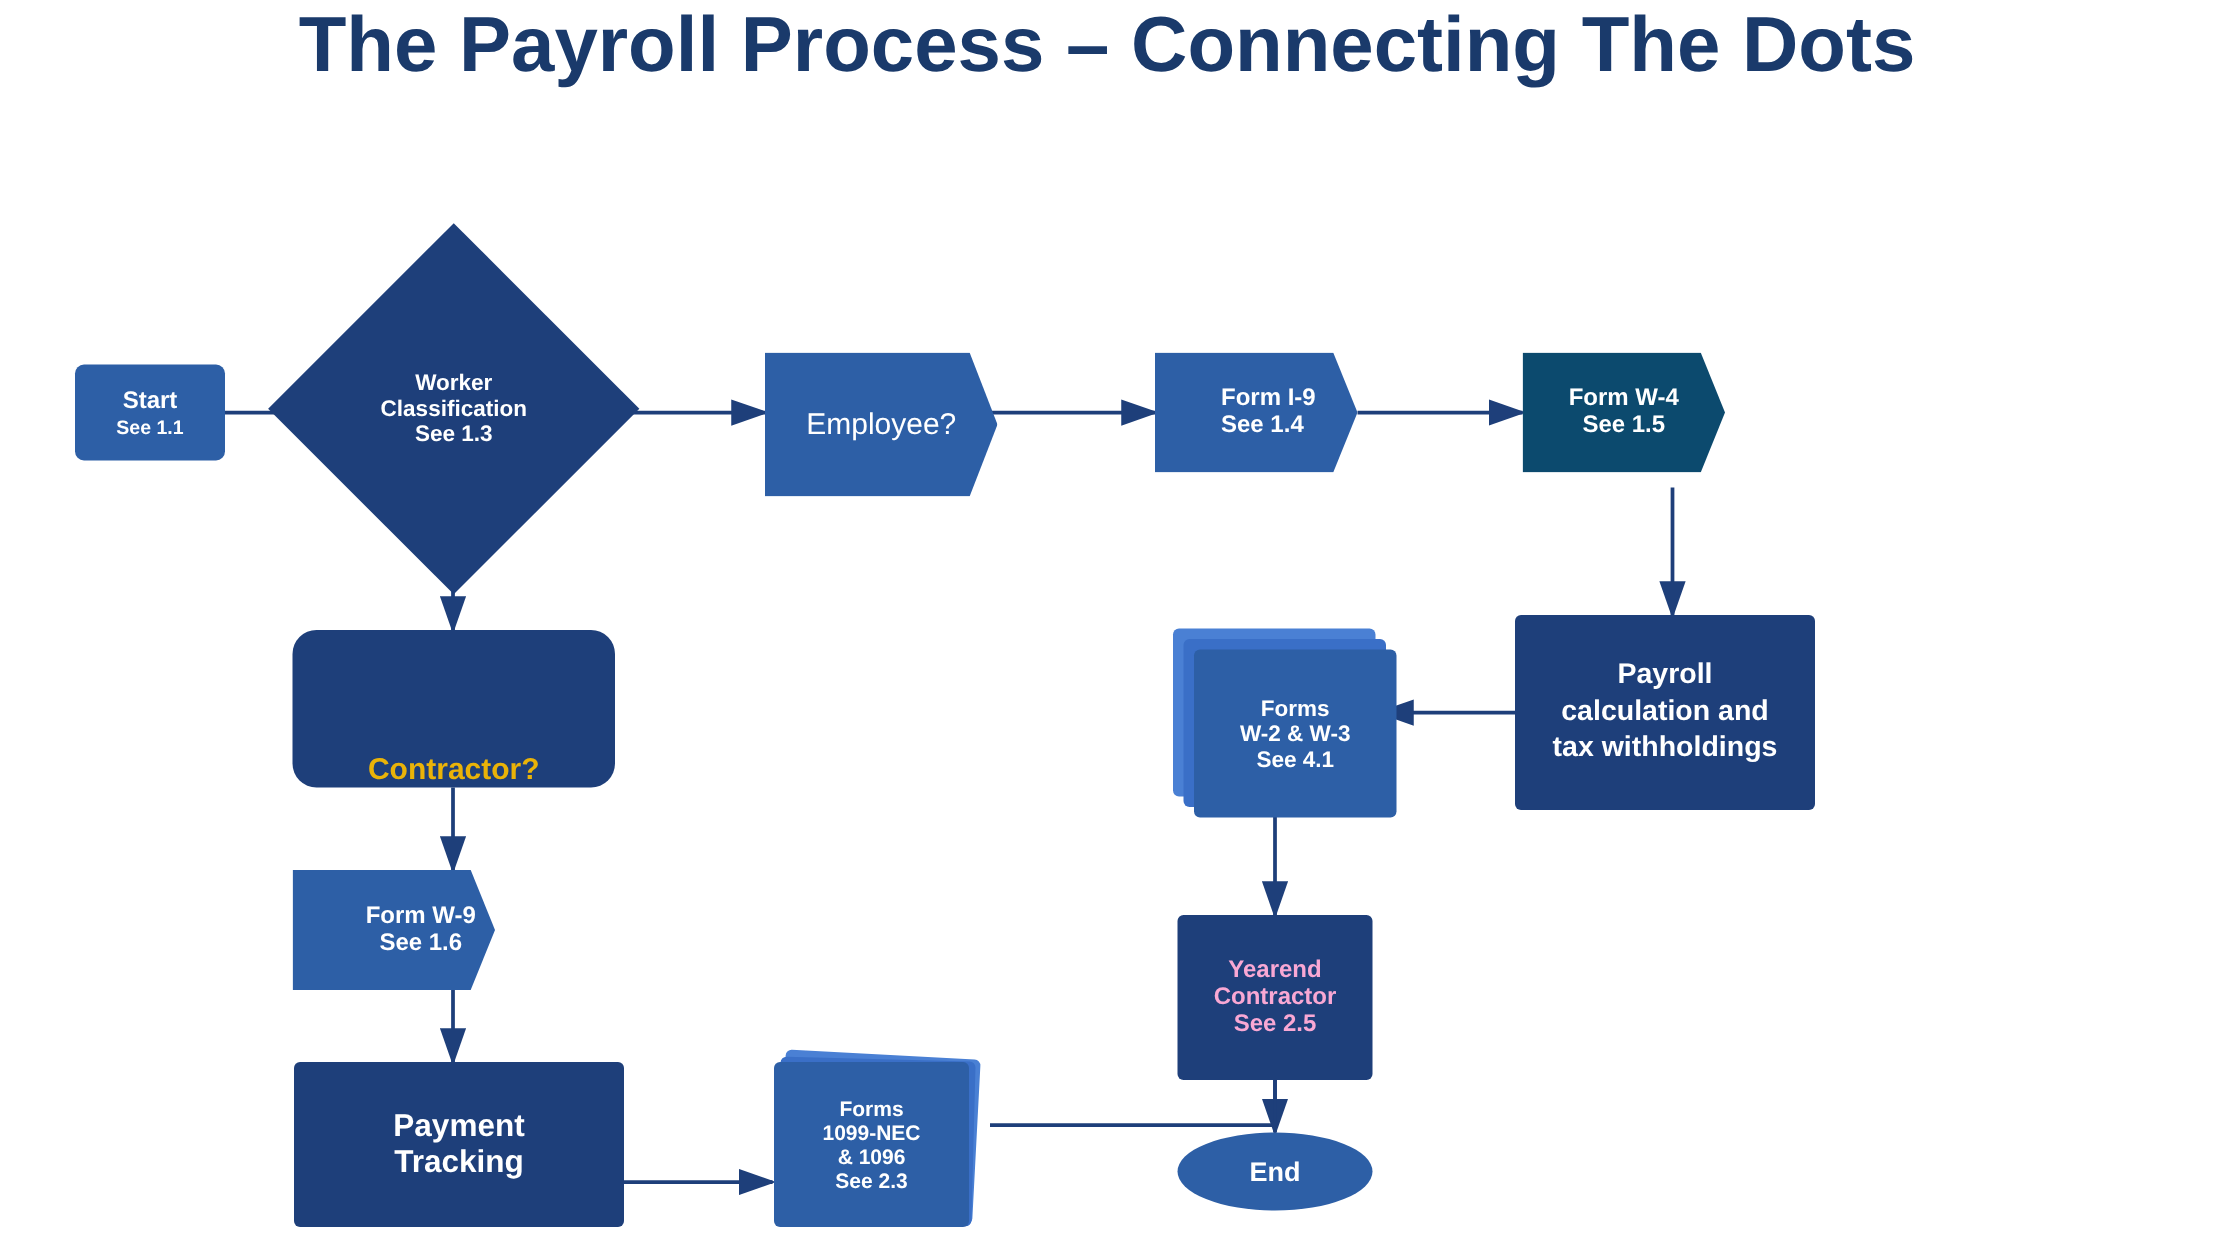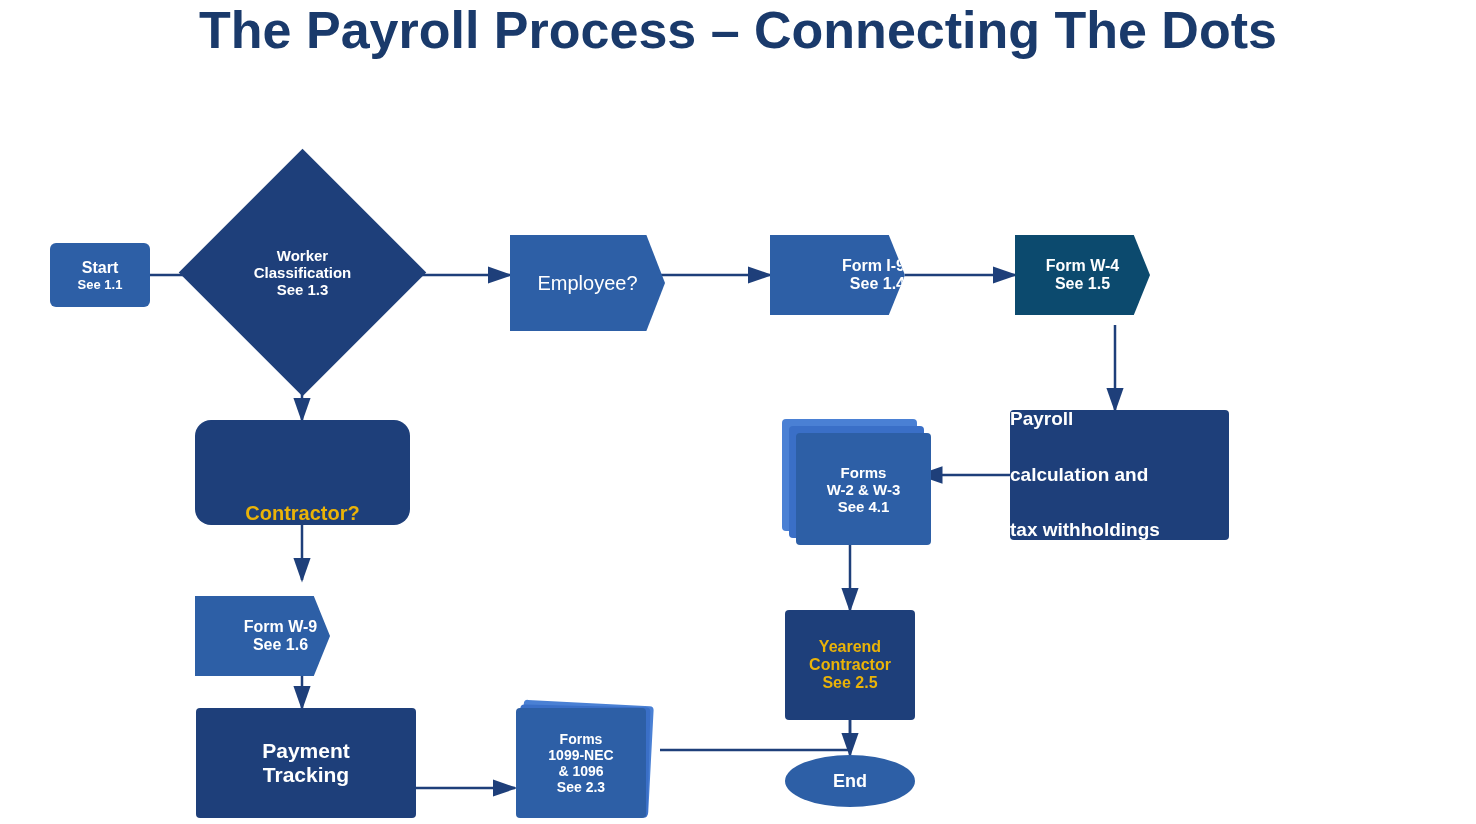--- a/index.html
+++ b/index.html
@@ -97,59 +97,59 @@
       <span>Worker</span>
       <span>Classification</span>
       <span>See 1.3</span>
     </div>
   </div>
 
   <div style="position:absolute; left:510px; top:165px; width:155px; height:96px; background:#2d5fa6; clip-path:polygon(0 0, 88% 0, 100% 50%, 88% 100%, 0 100%); display:flex; align-items:center; justify-content:center; color:#fff; font-weight:normal; font-size:20px;">
     <span>Employee?</span>
   </div>
 
-  <div style="position:absolute; left:770px; top:165px; width:135px; height:80px; background:#2d5fa6; clip-path:polygon(0 0, 88% 0, 100% 50%, 88% 100%, 0 100%); display:flex; flex-direction:column; align-items:flex-end; justify-content:center; color:#fff; font-weight:bold; font-size:16px;">
+  <div style="position:absolute; left:770px; top:165px; width:135px; height:80px; background:#2d5fa6; clip-path:polygon(0 0, 88% 0, 100% 50%, 88% 100%, 0 100%); display:flex; flex-direction:column; align-items:flex-start; justify-content:center; color:#fff; font-weight:bold; font-size:16px;padding-left:44px;">
     <span>Form I-9</span>
     <span>See 1.4</span>
   </div>
 
   <div style="position:absolute; left:1015px; top:165px; width:135px; height:80px; background:#0c4a6e; clip-path:polygon(0 0, 88% 0, 100% 50%, 88% 100%, 0 100%); display:flex; flex-direction:column; align-items:center; justify-content:center; color:#fff; font-weight:bold; font-size:16px;">
     <span>Form W-4</span>
     <span>See 1.5</span>
   </div>
 
   <div style="position:absolute; left:195px; top:350px; width:215px; height:105px; background:#1e3f7a; border-radius:16px; display:flex; align-items:flex-end; justify-content:center; color:#eab308; font-weight:bold; font-size:20px; text-align:center;">
     <span>Contractor?</span>
   </div>
 
-  <div style="position:absolute; left:1010px; top:340px; width:219px; height:130px; background:#1e3f7a; border-radius:4px; display:flex; flex-direction:column; align-items:flex-start; justify-content:center; color:#fff; font-weight:bold; font-size:19px; text-align:center; line-height:1.3;gap:31px;">
+  <div style="position:absolute; left:1010px; top:340px; width:200px; height:130px; background:#1e3f7a; border-radius:4px; display:flex; flex-direction:column; align-items:center; justify-content:center; color:#fff; font-weight:bold; font-size:19px; text-align:center; line-height:1.3;">
     <span>Payroll</span>
     <span>calculation and</span>
     <span>tax withholdings</span>
   </div>
 
   <div style="position:absolute; left:782px; top:349px; width:135px; height:112px; background:#4a80d4; border-radius:4px; z-index:1;"></div>
   <div style="position:absolute; left:789px; top:356px; width:135px; height:112px; background:#3a6fc7; border-radius:4px; z-index:2;"></div>
   <div style="position:absolute; left:796px; top:363px; width:135px; height:112px; background:#2d5fa6; border-radius:4px; z-index:3; display:flex; flex-direction:column; align-items:center; justify-content:center; color:#fff; font-weight:bold; font-size:15px; text-align:center;">
     <span>Forms</span>
     <span>W-2 &amp; W-3</span>
     <span>See 4.1</span>
   </div>
 
-  <div style="position:absolute; left:785px; top:540px; width:130px; height:110px; background:#1e3f7a; border-radius:4px; display:flex; flex-direction:column; align-items:center; justify-content:center; color:#eab308; font-weight:bold; font-size:16px; text-align:left;">
+  <div style="position:absolute; left:785px; top:540px; width:130px; height:110px; background:#1e3f7a; border-radius:4px; display:flex; flex-direction:column; align-items:center; justify-content:center; color:#f9a8d4; font-weight:bold; font-size:16px; text-align:left;">
     <span>Yearend</span>
     <span>Contractor</span>
     <span>See 2.5</span>
   </div>
 
   <div style="position:absolute; left:785px; top:685px; width:130px; height:52px; background:#2d5fa6; border-radius:50%; display:flex; align-items:center; justify-content:center; color:#fff; font-weight:bold; font-size:18px;">
     <span>End</span>
   </div>
 
-  <div style="position:absolute; left:195px; top:526px; width:135px; height:80px; background:#2d5fa6; clip-path:polygon(0 0, 88% 0, 100% 50%, 88% 100%, 0 100%); display:flex; flex-direction:column; align-items:center; justify-content:center; color:#fff; font-weight:bold; font-size:16px;padding-left:36px;">
+  <div style="position:absolute; left:195px; top:510px; width:135px; height:80px; background:#2d5fa6; clip-path:polygon(0 0, 88% 0, 100% 50%, 88% 100%, 0 100%); display:flex; flex-direction:column; align-items:center; justify-content:center; color:#fff; font-weight:bold; font-size:16px;padding-left:36px;">
     <span>Form W-9</span>
     <span>See 1.6</span>
   </div>
 
   <div style="position:absolute; left:196px; top:638px; width:220px; height:110px; background:#1e3f7a; border-radius:4px; display:flex; flex-direction:column; align-items:center; justify-content:center; color:#fff; font-weight:bold; font-size:21px; text-align:center;">
     <span>Payment</span>
     <span>Tracking</span>
   </div>
 
   <div style="position:absolute; left:521px; top:633px; width:130px; height:110px; background:#4a80d4; border-radius:4px; z-index:1; transform:rotate(3deg);"></div>

